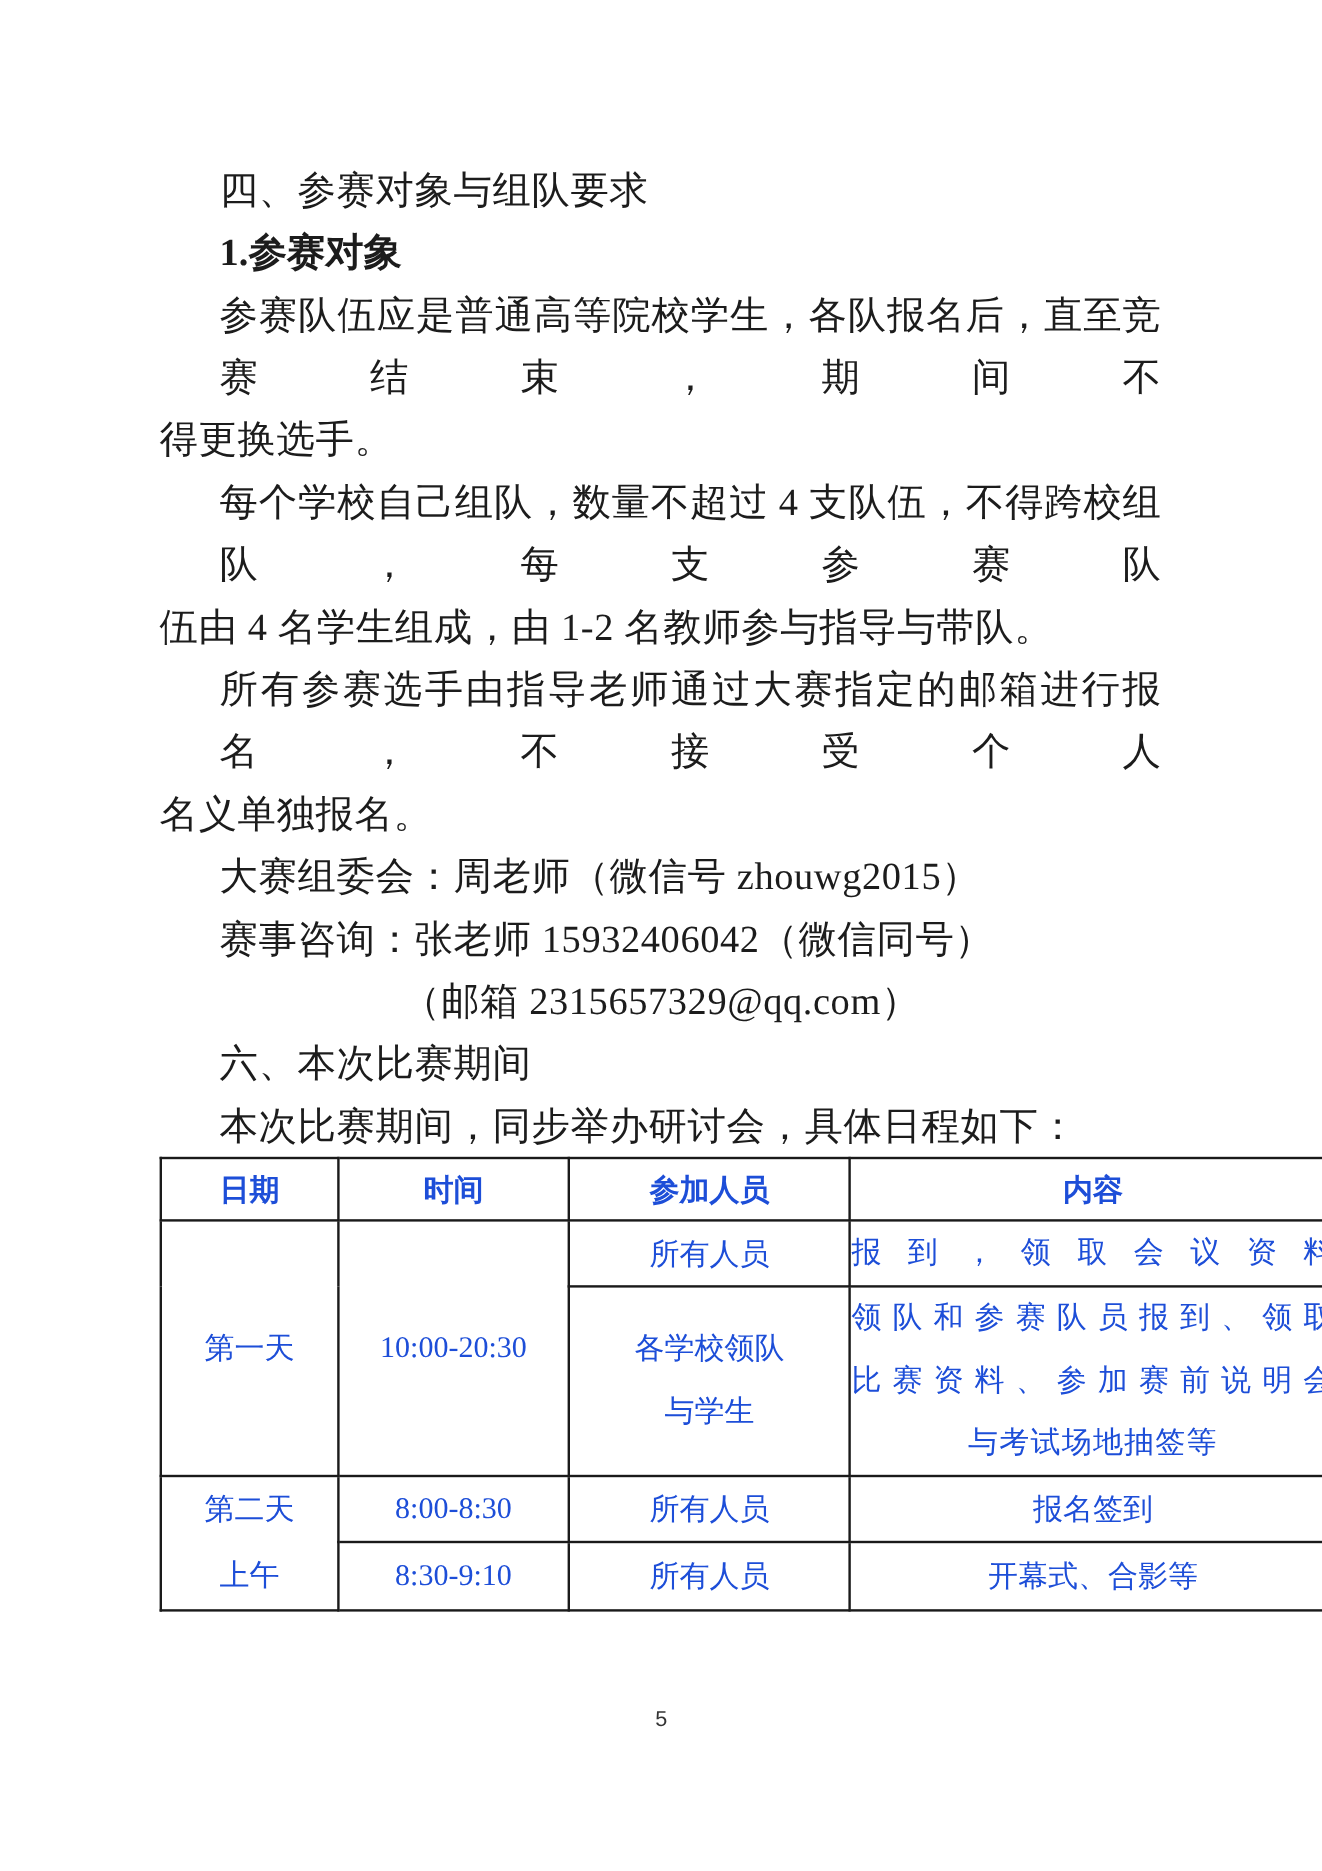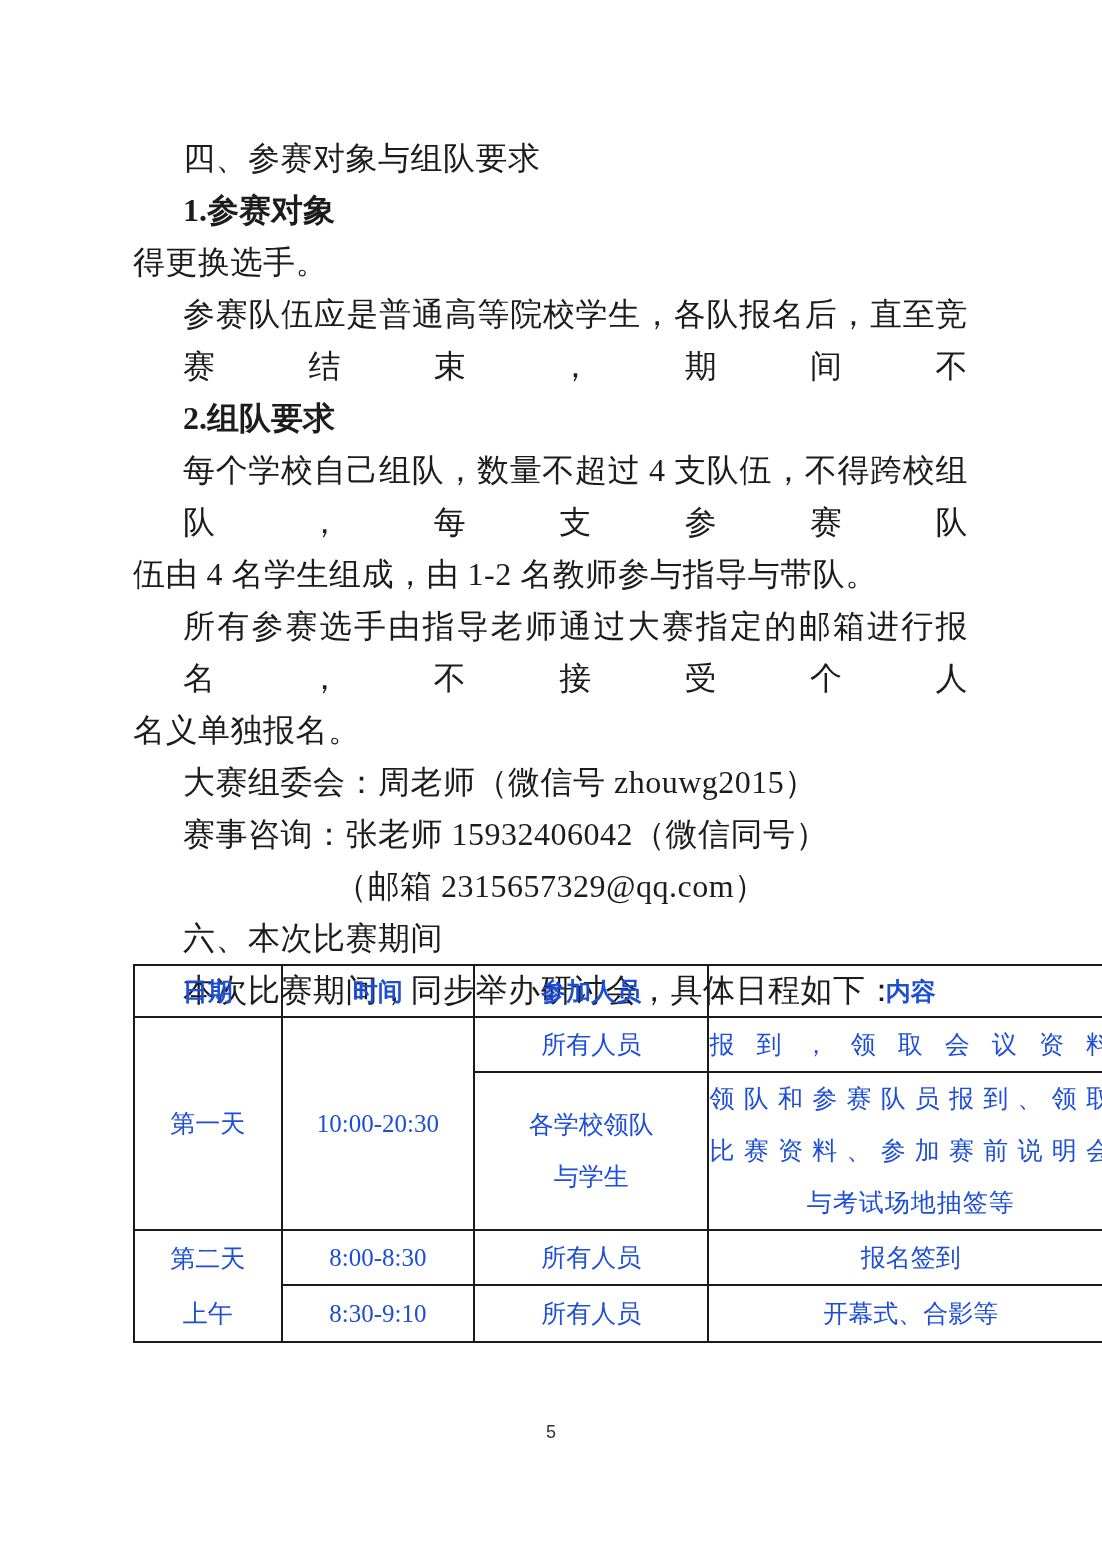--- a/index.html
+++ b/index.html
@@ -100,24 +100,23 @@
 <body>
 
 <div class="page">
 
   <div class="content">
 
     <div class="line indent">四、参赛对象与组队要求</div>
 
     <div class="line indent subhead">1.参赛对象</div>
 
+    <div class="line indent justify-full">参赛队伍应是普通高等院校学生，各队报名后，直至竞赛结束，期间不</div>
     <div class="line">得更换选手。</div>
-    <div class="line indent justify-full">参赛队伍应是普通高等院校学生，各队报名后，直至竞赛结束，期间不</div>
 
-    <div class="line indent subhead">2.组队要求</div>
 
     <div class="line indent justify-full">每个学校自己组队，数量不超过 4 支队伍，不得跨校组队，每支参赛队</div>
     <div class="line">伍由 4 名学生组成，由 1-2 名教师参与指导与带队。</div>
 
 
     <div class="line indent justify-full">所有参赛选手由指导老师通过大赛指定的邮箱进行报名，不接受个人</div>
     <div class="line">名义单独报名。</div>
 
     <div class="line indent serifline">大赛组委会：周老师（微信号 zhouwg2015）</div>
     <div class="line indent serifline">赛事咨询：张老师 15932406042（微信同号）</div>

